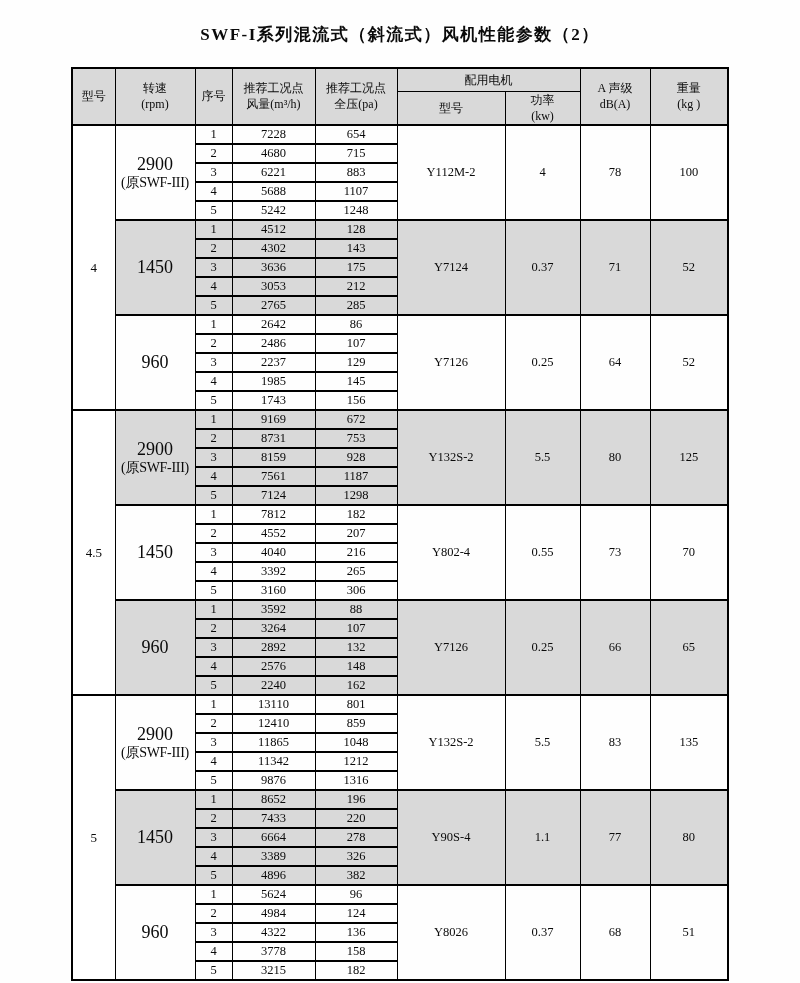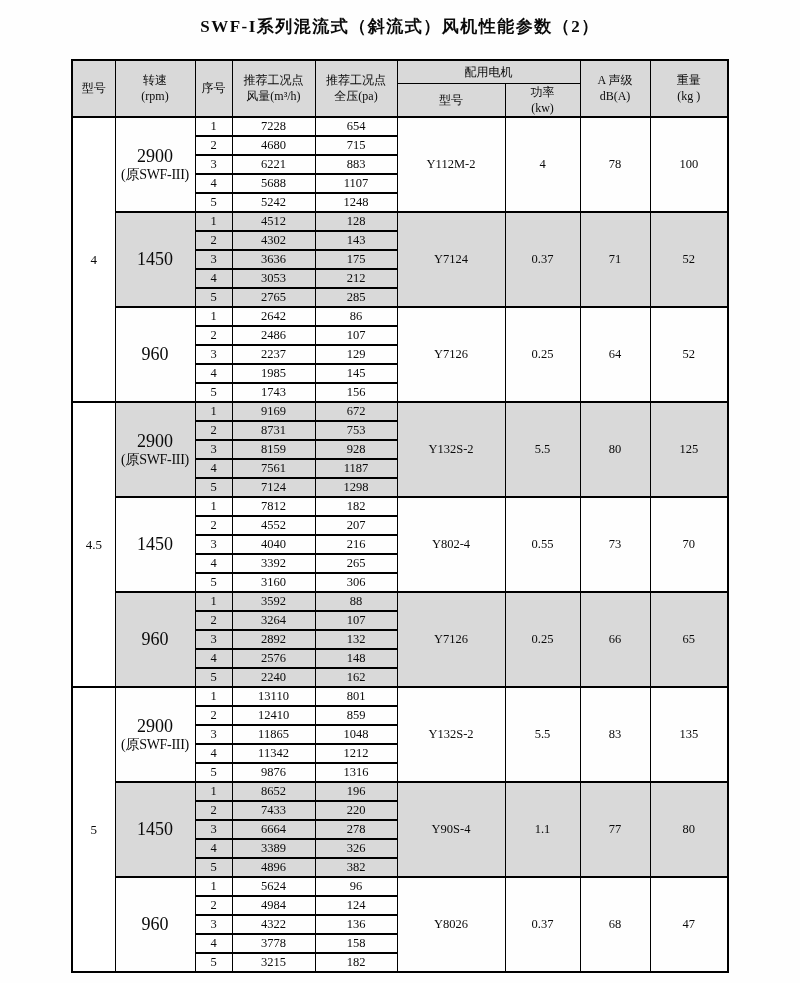--- a/index.html
+++ b/index.html
@@ -5,21 +5,21 @@
   * { box-sizing: border-box; }
   html, body {
     margin: 0; padding: 0;
     width: 800px; height: 983px;
     background: #fefefe;
     font-family: "Liberation Serif", "DejaVu Serif", serif;
     color: #0a0a0a;
   }
   .page { width: 800px; height: 983px; overflow: hidden; }
   .page-title {
-    margin: 0; padding-top: 15px;
+    margin: 8px; padding-top: 15px;
     text-align: center;
     font-size: 17px; font-weight: bold;
     letter-spacing: 1.5px;
     white-space: nowrap;
   }
   table.perf {
     border-collapse: collapse;
     table-layout: fixed;
     width: 656px;
     margin: 21px auto 0 auto;
@@ -360,21 +360,21 @@
         <tr>
           <td class="speed-cell" rowspan="5">
             <div class="speed-val">960</div>
           </td>
           <td class="seq-cell">1</td>
           <td class="flow-cell">5624</td>
           <td class="pressure-cell">96</td>
           <td class="motor-model-cell" rowspan="5">Y8026</td>
           <td class="power-cell" rowspan="5">0.37</td>
           <td class="noise-cell" rowspan="5">68</td>
-          <td class="weight-cell" rowspan="5">47</td>
+          <td class="weight-cell" rowspan="5">51</td>
         </tr>
         <tr>
           <td class="seq-cell">2</td>
           <td class="flow-cell">4984</td>
           <td class="pressure-cell">124</td>
         </tr>
         <tr>
           <td class="seq-cell">3</td>
           <td class="flow-cell">4322</td>
           <td class="pressure-cell">136</td>

